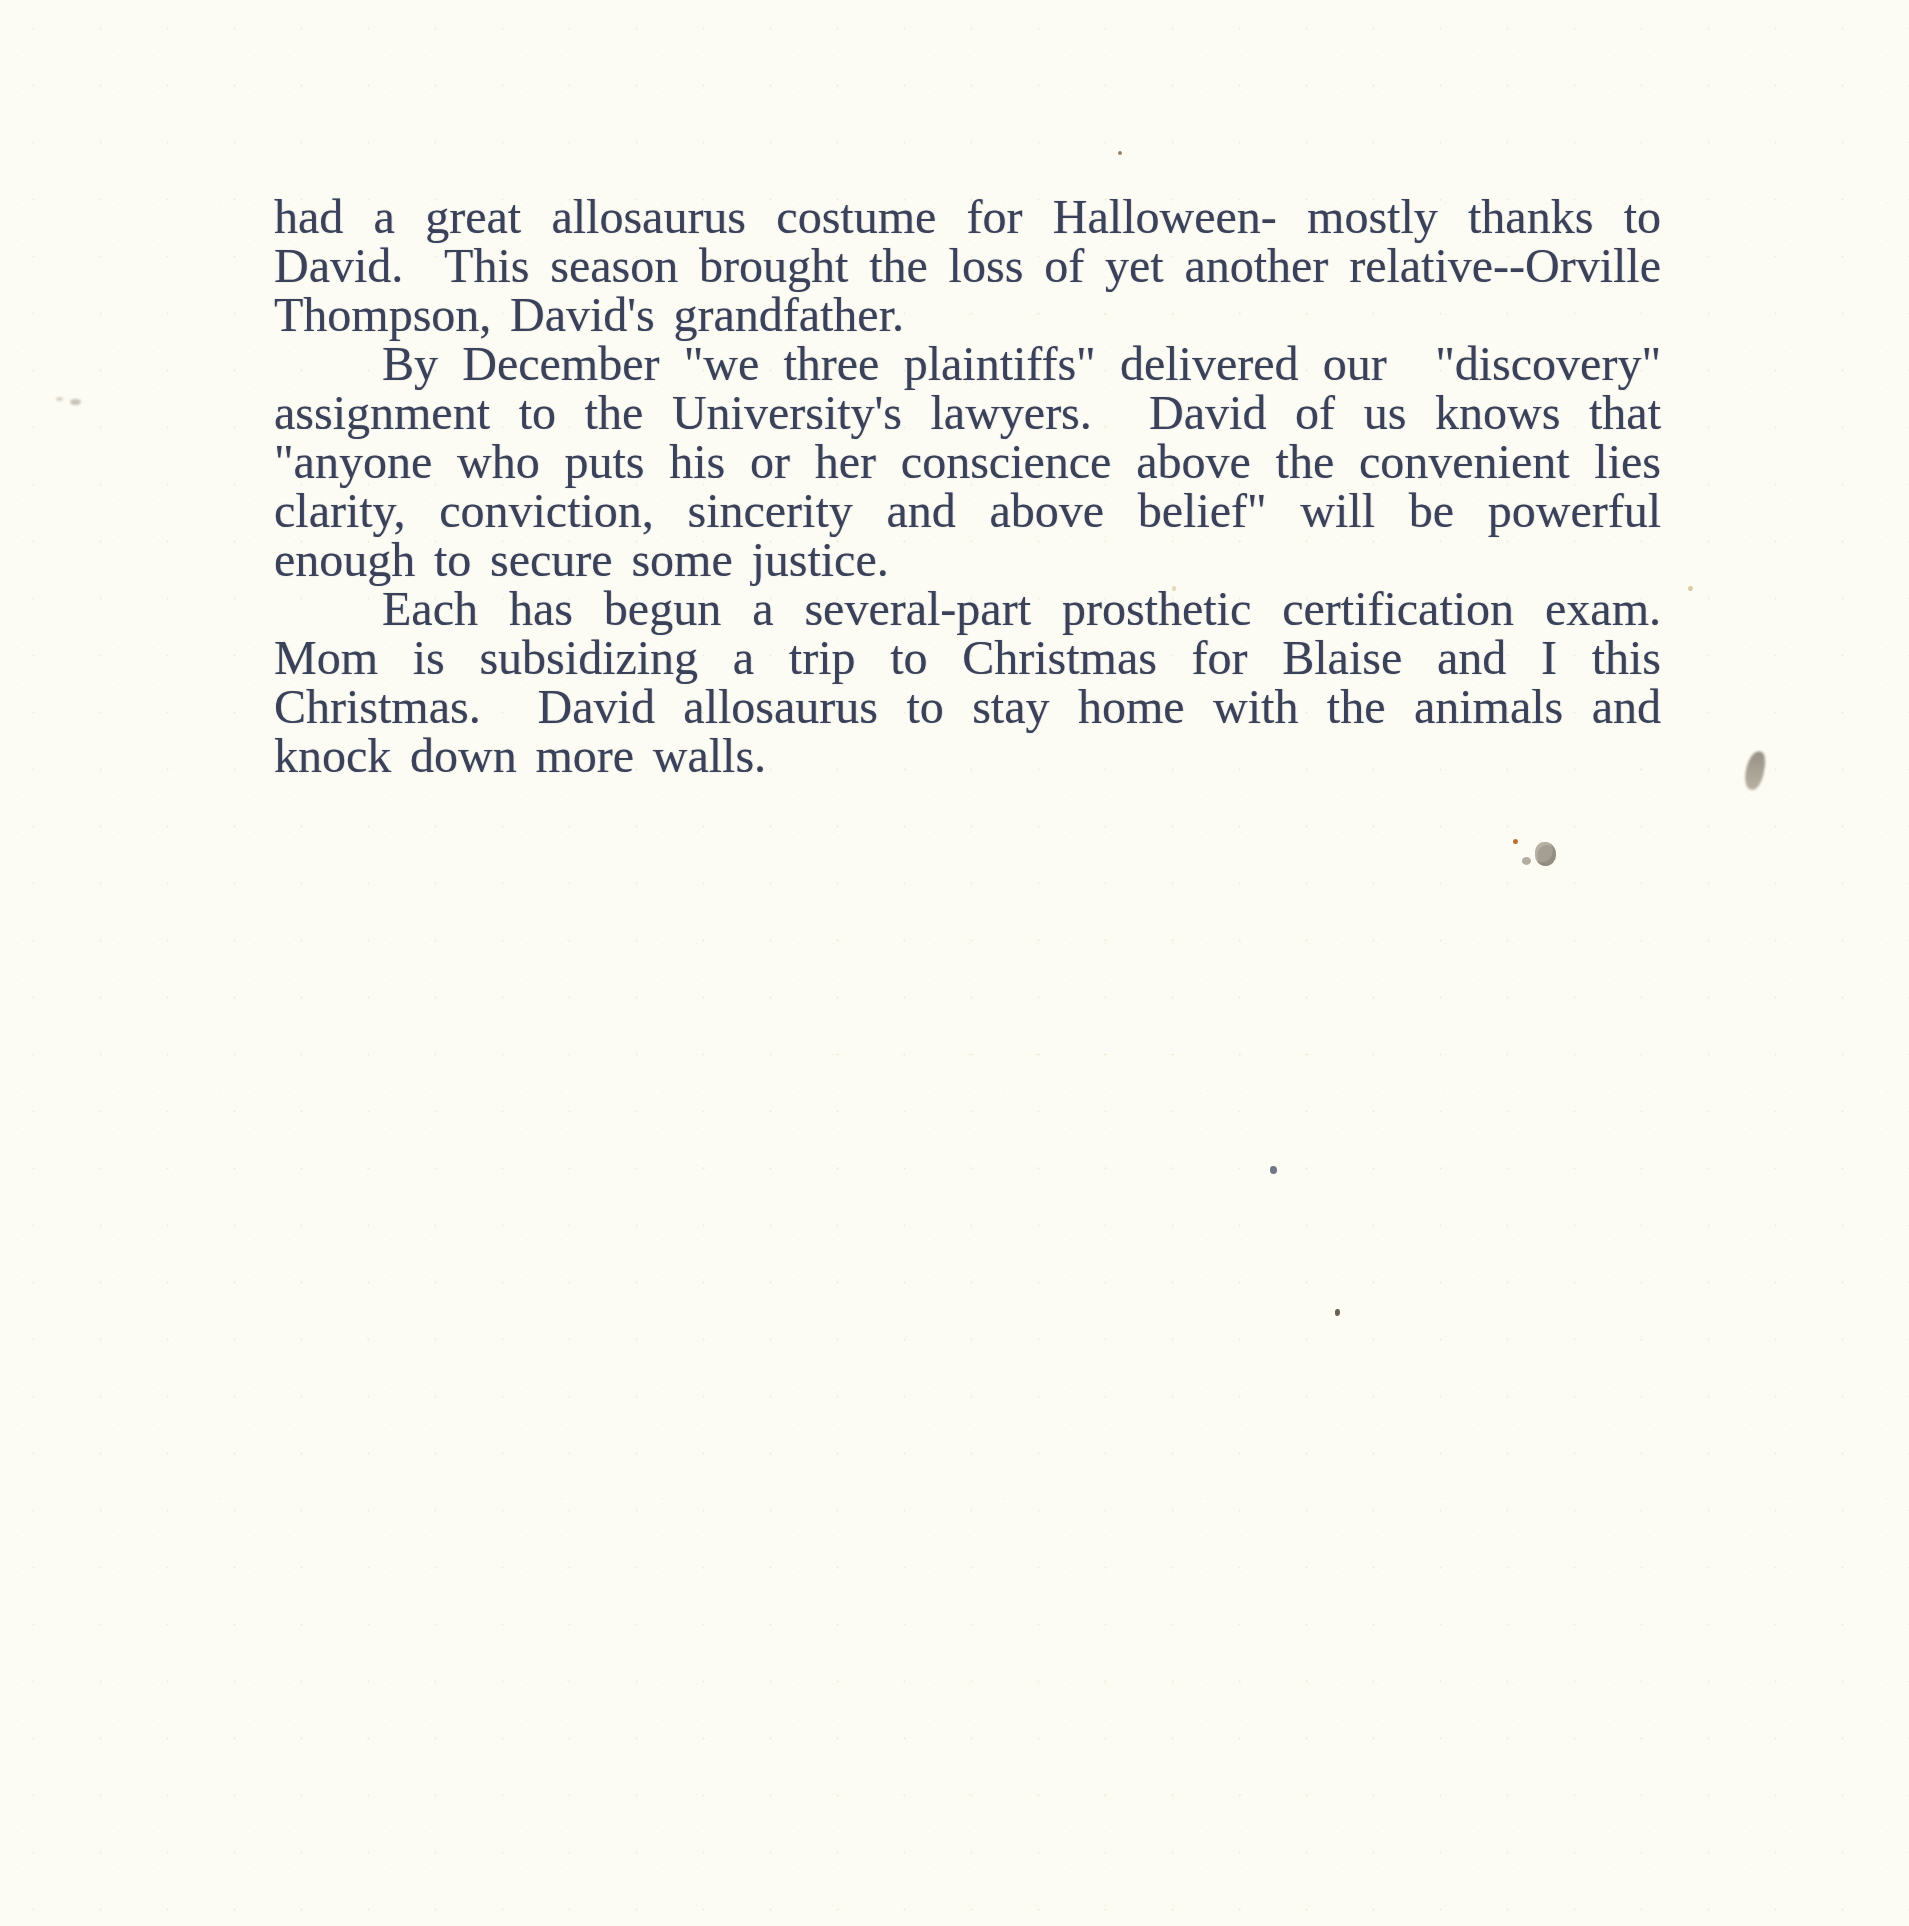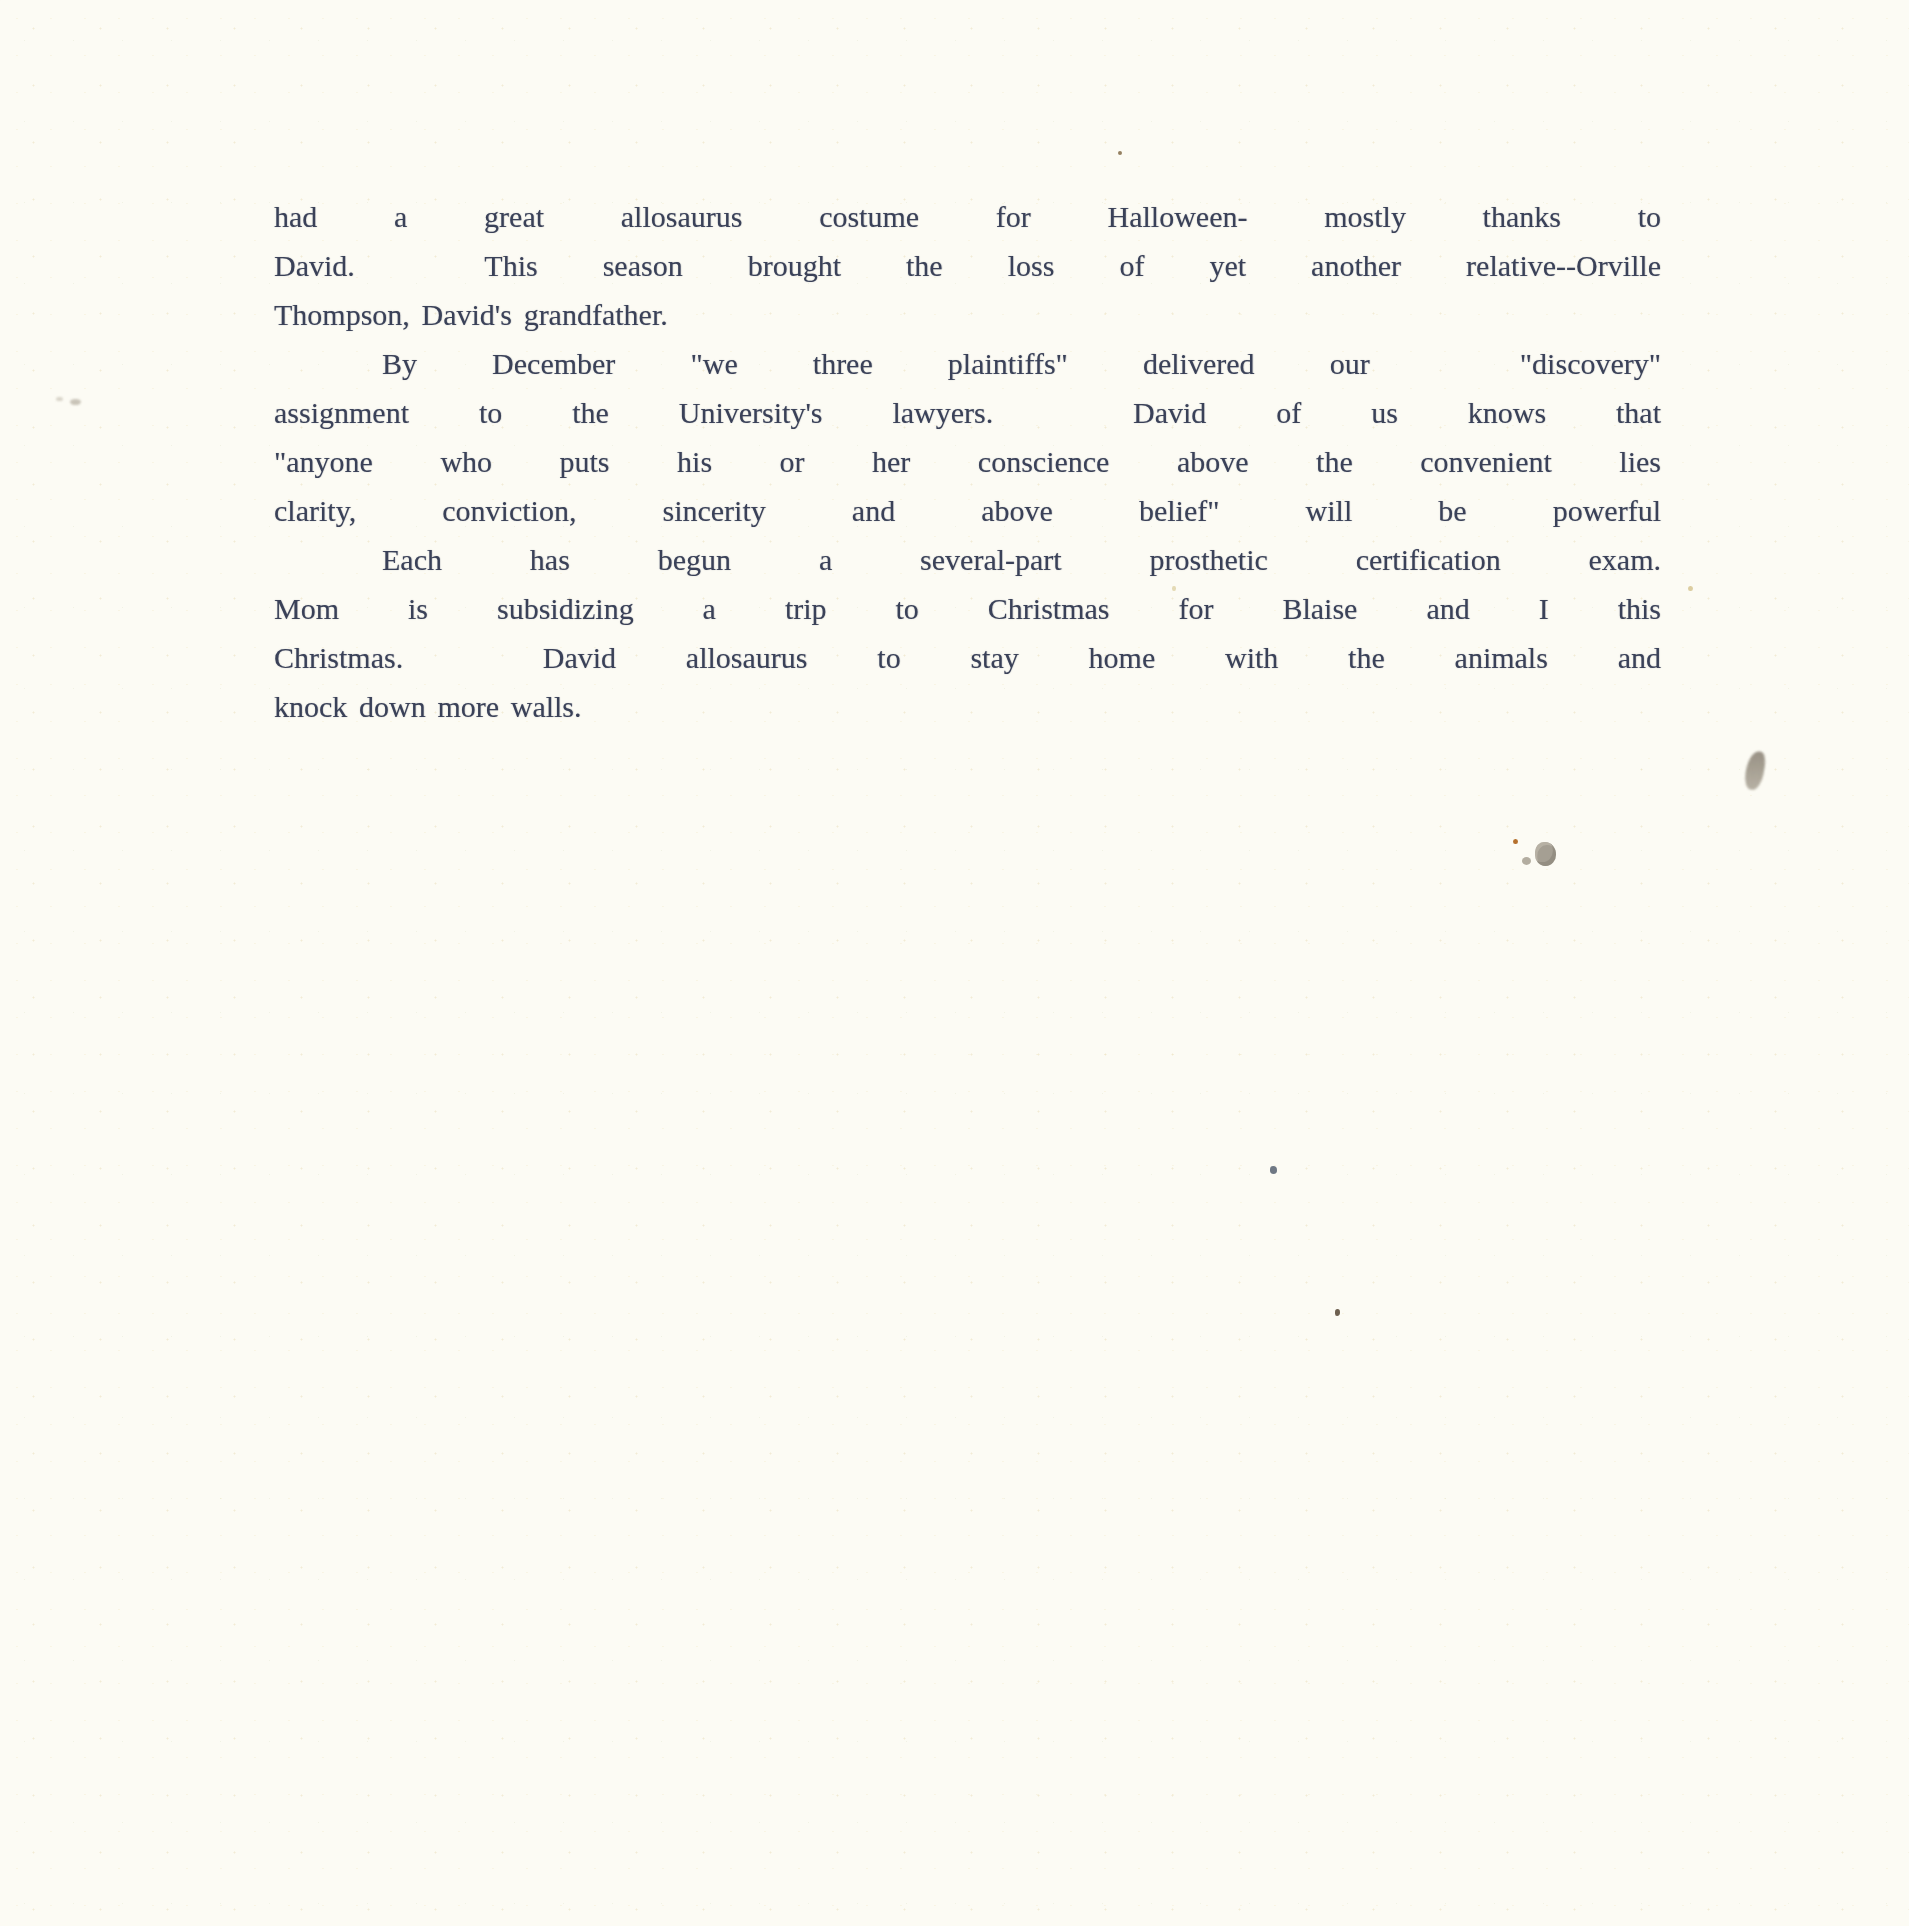--- a/index.html
+++ b/index.html
@@ -15,21 +15,21 @@
       radial-gradient(125% 118% at 50% 45%, rgba(255,255,255,0) 55%, rgba(236,223,184,0.35) 88%, rgba(228,213,168,0.55) 100%);
     background-size: 67px 57px, 49px 81px, 34px 37px, 100% 100%;
     overflow: hidden;
     font-family: "Liberation Serif", "DejaVu Serif", serif;
   }
   .text-block {
     position: absolute;
     left: 274px;
     top: 192px;
     width: 1387px;
-    font-size: 30px;
+    font-size: 48px;
     line-height: 49px;
     color: #3a4158;
     word-spacing: 0.14em;
     text-shadow: 0 0 1.2px rgba(58,65,88,0.35), 0.8px 0.4px 0 rgba(58,65,88,0.10);
   }
   .para { margin: 0; padding: 0; }
   .line { display: block; white-space: pre-wrap; }
   .line.j { text-align: justify; text-align-last: justify; }
   .line.i { padding-left: 108px; }
   .artifact { position: absolute; }
@@ -94,20 +94,21 @@
     <p class="para">
       <span class="line j">had a great allosaurus costume for Halloween- mostly thanks to</span>
       <span class="line j">David.  This season brought the loss of yet another relative--Orville</span>
       <span class="line">Thompson, David's grandfather.</span>
     </p>
     <p class="para">
       <span class="line j i">By December "we three plaintiffs" delivered our  "discovery"</span>
       <span class="line j">assignment to the University's lawyers.  David of us knows that</span>
       <span class="line j">"anyone who puts his or her conscience above the convenient lies</span>
       <span class="line j">clarity, conviction, sincerity and above belief" will be powerful</span>
+      <span class="line">enough to secure some justice.</span>
     </p>
     <p class="para">
       <span class="line j i">Each has begun a several-part prosthetic certification exam.</span>
       <span class="line j">Mom is subsidizing a trip to Christmas for Blaise and I this</span>
       <span class="line j">Christmas.  David allosaurus to stay home with the animals and</span>
       <span class="line">knock down more walls.</span>
     </p>
   </div>
 
   <div class="artifact squiggle"></div>

